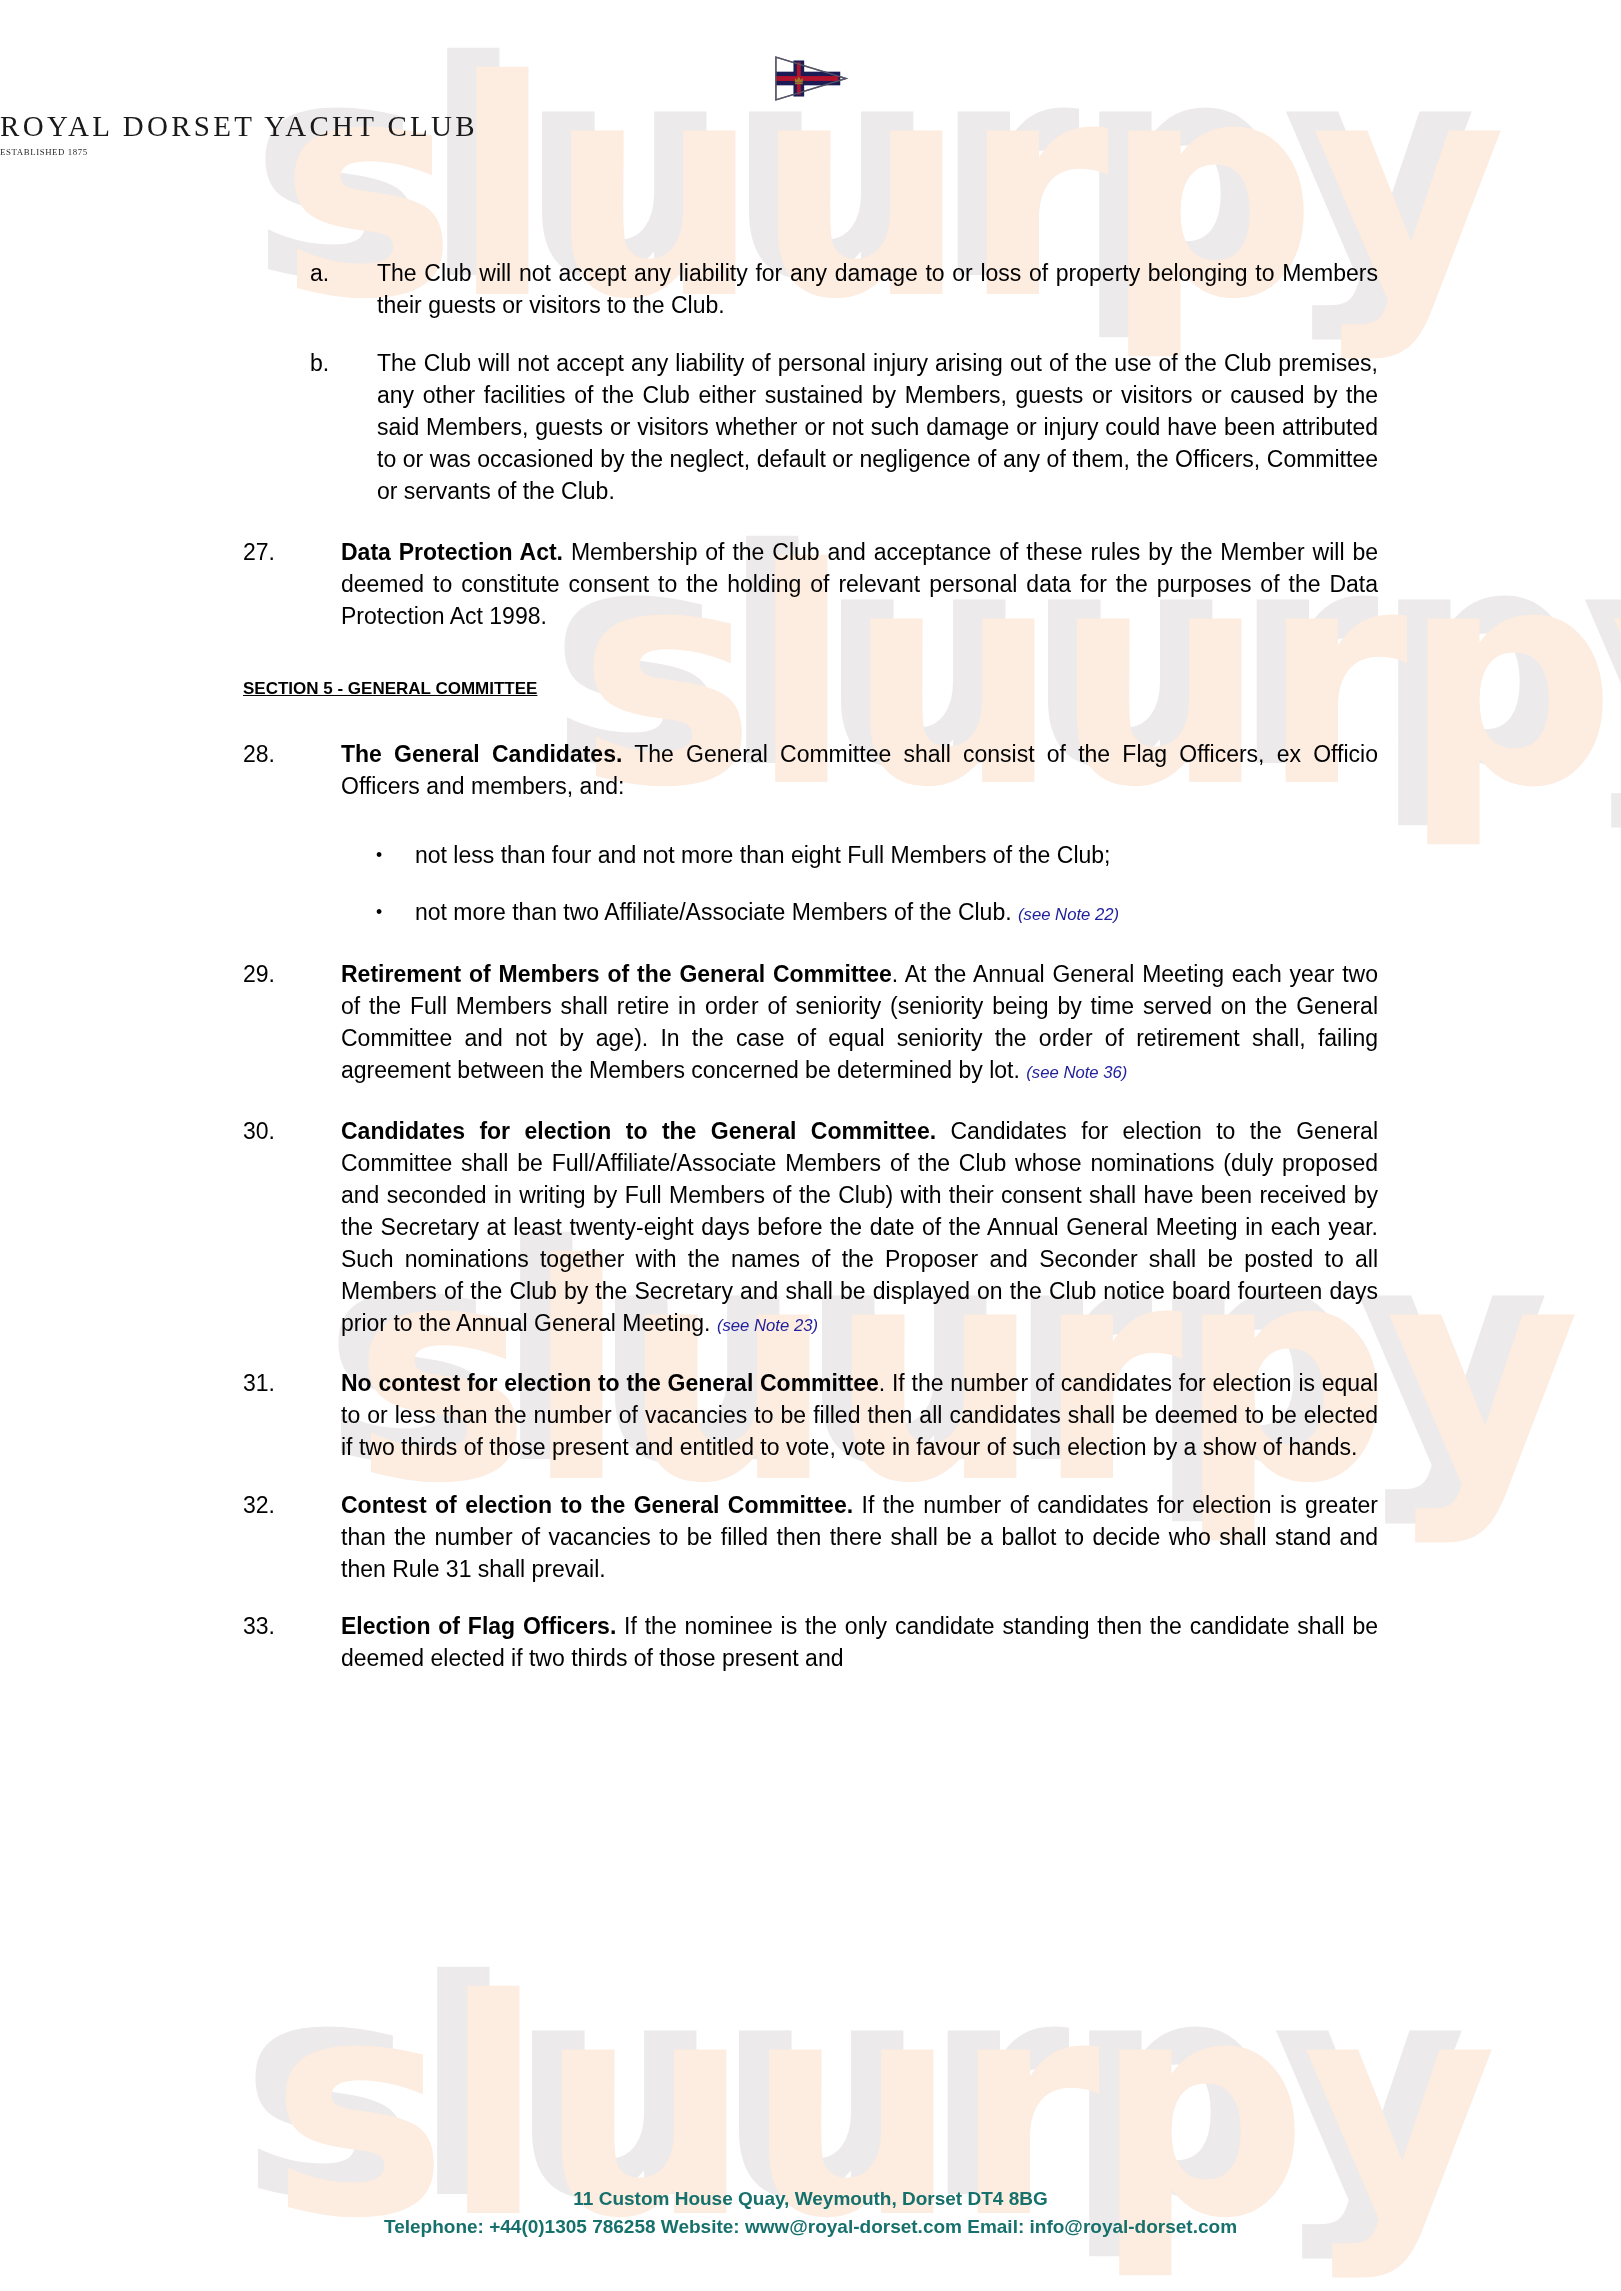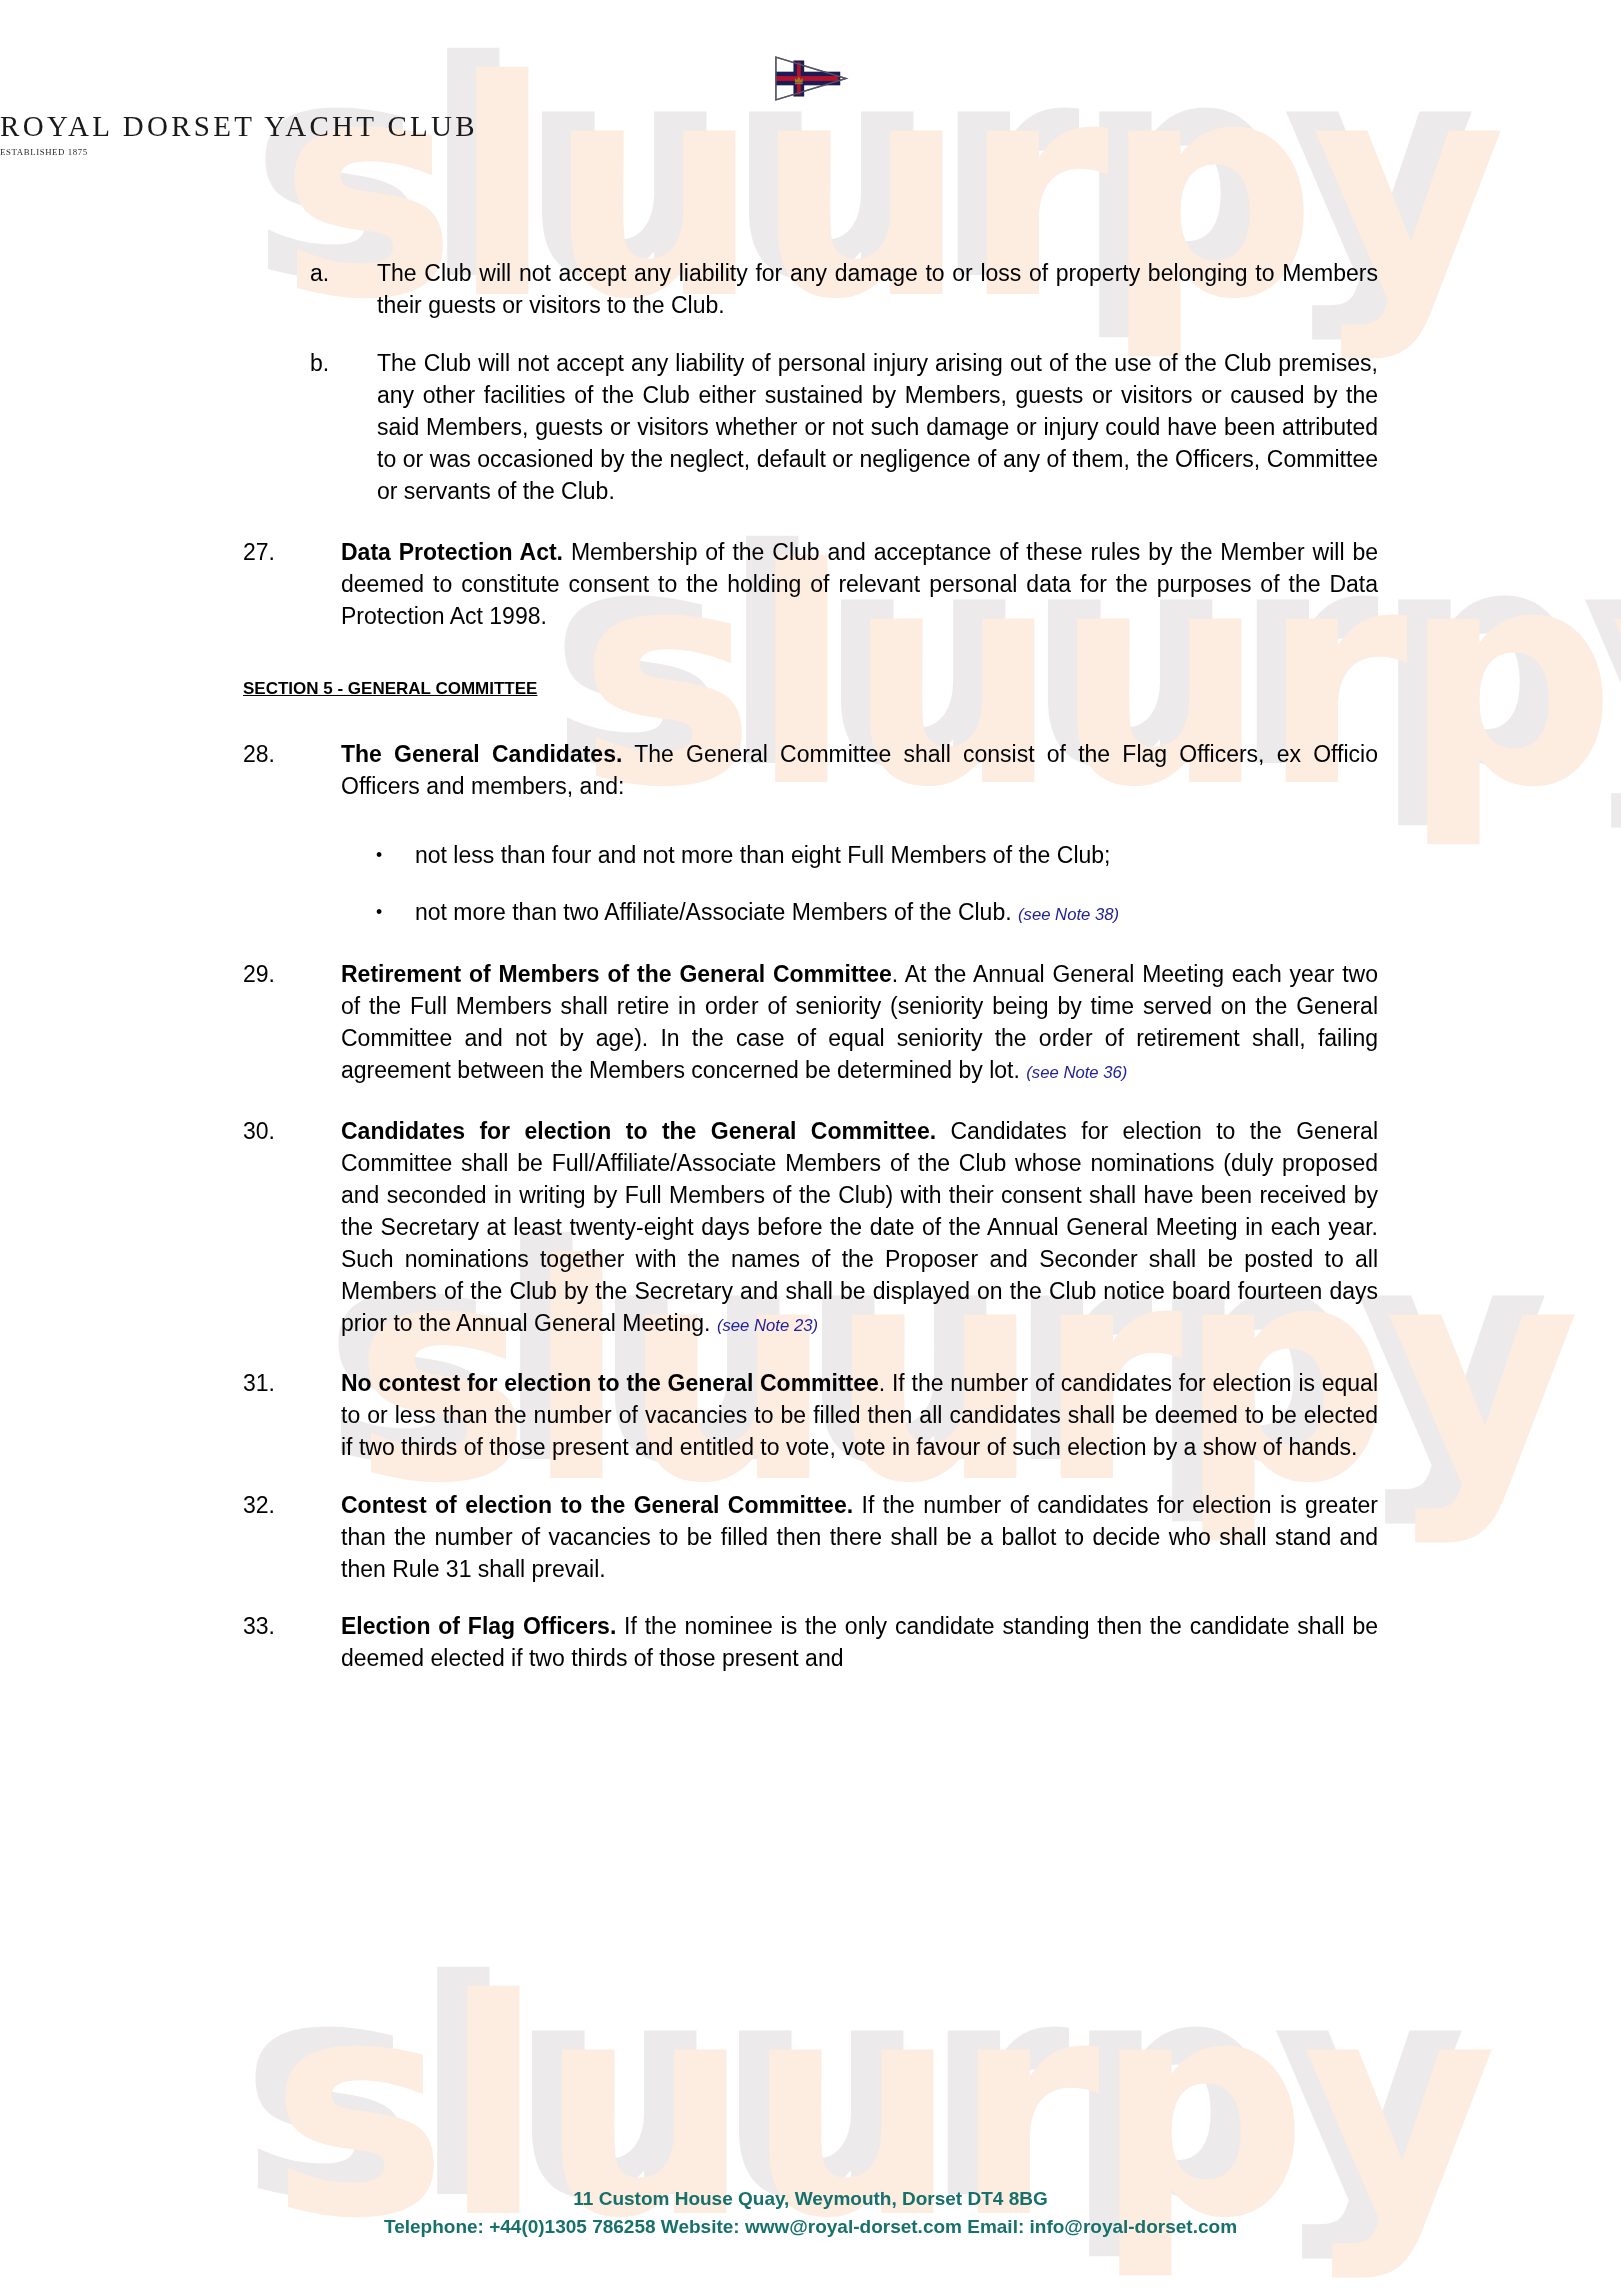--- a/index.html
+++ b/index.html
@@ -230,21 +230,21 @@
       <div class="rule-body"><b>The General Candidates.</b><span> The General Committee shall consist of the Flag Officers, ex Officio Officers and members, and:</span></div>
     </div>
 
     <div class="bullets">
       <div class="bullet-item" style="margin-bottom:25.5px;">
         <div class="bullet-dot">•</div>
         <div class="bullet-text">not less than four and not more than eight Full Members of the Club;</div>
       </div>
       <div class="bullet-item" style="margin-bottom:27.4px;">
         <div class="bullet-dot">•</div>
-        <div class="bullet-text"><span>not more than two Affiliate/Associate Members of the Club.</span> <span class="note">(see Note 38)</span></div>
+        <div class="bullet-text"><span>not more than two Affiliate/Associate Members of the Club.</span> <span class="note">(see Note 22)</span></div>
       </div>
     </div>
 
     <div class="rule">
       <div class="rule-num">29.</div>
       <div class="rule-body"><b>Retirement of Members of the General Committee</b><span>. At the Annual  General Meeting each year two of the Full Members shall retire in order of seniority (seniority being by time served on the General Committee and not by age).  In the case of equal seniority the order of retirement shall, failing agreement between the Members concerned be determined by lot. </span><span class="note">(see Note 36)</span></div>
     </div>
 
     <div class="rule">
       <div class="rule-num">30.</div>

